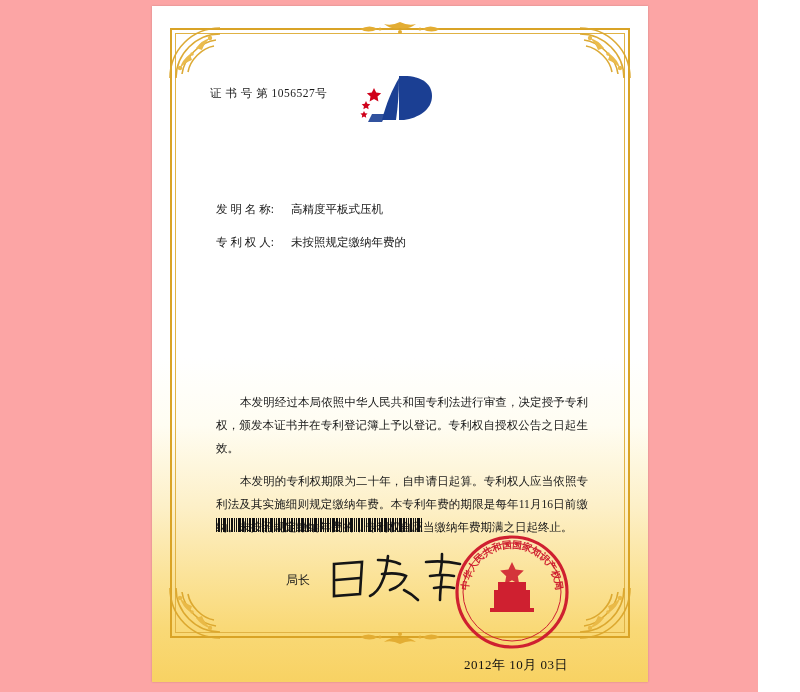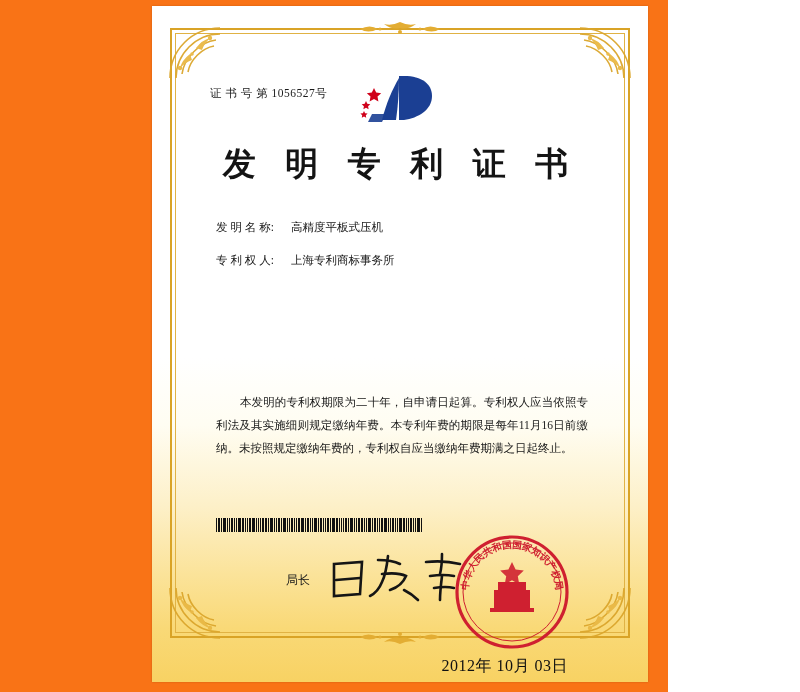--- a/index.html
+++ b/index.html
@@ -8,23 +8,23 @@
     background: #ffffff;
   }
   body {
     width: 800px;
     height: 692px;
     font-family: "Liberation Serif", serif;
     overflow: hidden;
   }
   .page {
     position: relative;
-    width: 668px;
+    width: 758px;
     height: 692px;
-    background: #f97316;
+    background: #fca5a5;
   }
   
   .cert {
     position: absolute;
     left: 152px;
     top: 6px;
     width: 496px;
     height: 676px;
     background: linear-gradient(to bottom,
         #ffffff 0%,
@@ -133,21 +133,20 @@
     color: #141414;
     font-family: "DejaVu Serif", serif;
     font-weight: 700;
   }
 
   .fields {
     position: absolute;
     left: 18px;
     right: 10px;
     top: 146px;
-    margin-top: 18px;
   }
   .field {
     font-size: 11.5px;
     color: #181818;
     margin-bottom: 17.5px;
     white-space: nowrap;
   }
   .field .lbl {
     display: inline-block;
     width: 72px;
@@ -208,21 +207,21 @@
     right: 32px;
     top: 478px;
     width: 116px;
     height: 116px;
   }
 
   .date {
     position: absolute;
     right: 34px;
     top: 600px;
-    font-size: 16px;
+    font-size: 13px;
     color: #111;
     letter-spacing: 0.5px;
   }
 
   .pagefoot {
     position: absolute;
     left: 0;
     right: 0;
     bottom: 12px;
     text-align: center;
@@ -345,34 +344,34 @@
           <path d="M20 44 L34 44 L30 52 L16 52 Z" fill="#1b3f93" opacity="0.9"></path>
           <g fill="#d0021b">
             <path d="M22 18 l2.2 4.6 5 0.6 -3.7 3.4 0.9 5 -4.4 -2.5 -4.4 2.5 0.9 -5 -3.7 -3.4 5 -0.6 z"></path>
             <path d="M14 31 l1.3 2.8 3 0.4 -2.2 2 0.5 3 -2.6 -1.5 -2.6 1.5 0.5 -3 -2.2 -2 3 -0.4z"></path>
             <path d="M12 41 l1.1 2.3 2.5 0.3 -1.8 1.7 0.4 2.5 -2.2 -1.2 -2.2 1.2 0.4 -2.5 -1.8 -1.7 2.5 -0.3z"></path>
           </g>
         </svg>
       </div>
 
 
-      <div class="title">发 明 专 利 证 书</div>
 
       <div class="fields">
         <div class="field">
           <span class="lbl">发 明 名 称:</span>
           <span class="val">高精度平板式压机</span>
         </div>
         <div class="field">
           <span class="lbl">专  利  权  人:</span>
-          <span class="val">上海专利商标事务所</span>
+          <span class="val">未按照规定缴纳年费的</span>
         </div>
       </div>
 
       <div class="paras">
+        <div class="para">本发明经过本局依照中华人民共和国专利法进行审查，决定授予专利权，颁发本证书并在专利登记簿上予以登记。专利权自授权公告之日起生效。</div>
         <div class="para">本发明的专利权期限为二十年，自申请日起算。专利权人应当依照专利法及其实施细则规定缴纳年费。本专利年费的期限是每年11月16日前缴纳。未按照规定缴纳年费的，专利权自应当缴纳年费期满之日起终止。</div>
       </div>
 
       <div class="barcode">
           <i style="width: 1px;"></i>
           <i style="width: 2px;"></i>
           <i style="width: 1px;"></i>
           <i style="width: 3px;"></i>
           <i style="width: 1px;"></i>
           <i style="width: 1px;"></i>

